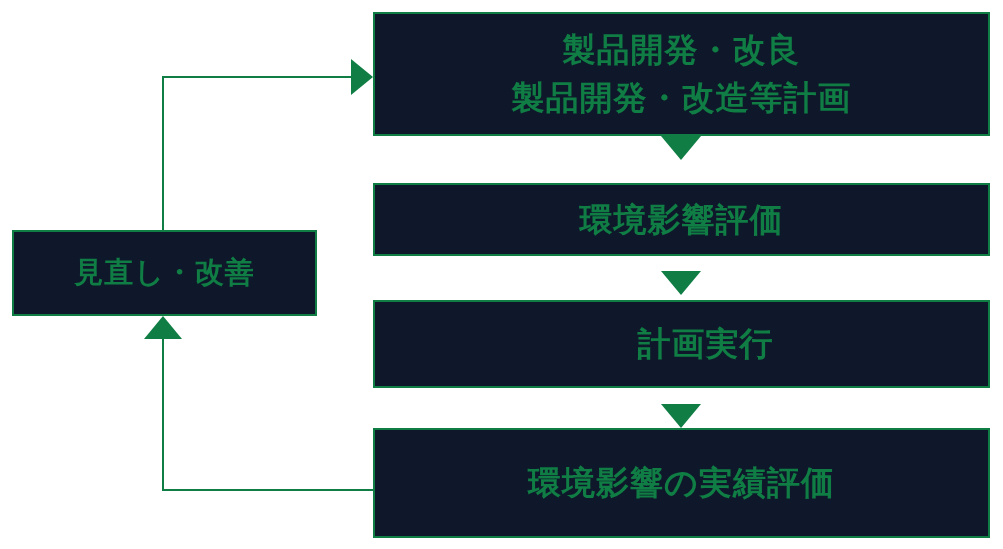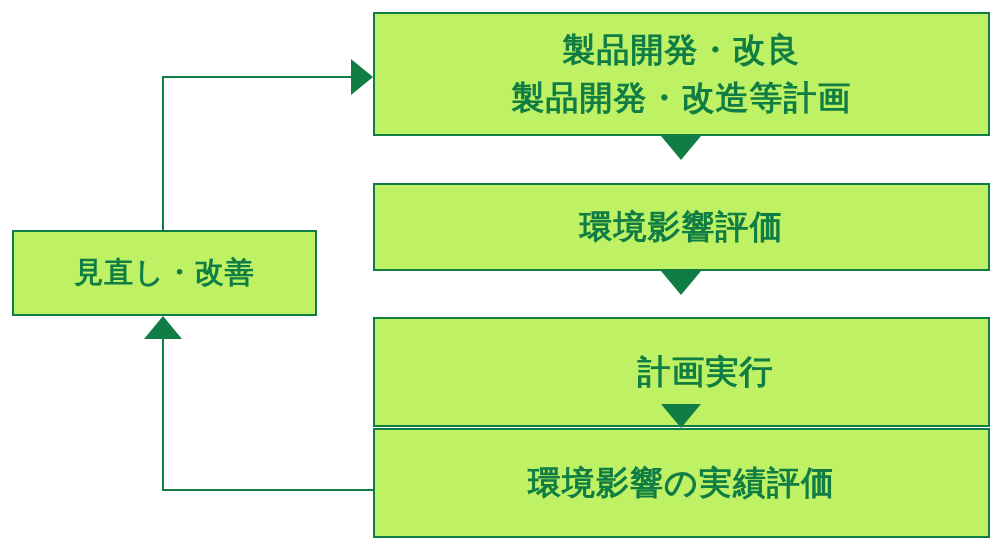--- a/index.html
+++ b/index.html
@@ -12,21 +12,21 @@
     width: 1003px;
     height: 549px;
     background: var(--bg, #ffffff);
     font-family: "Liberation Sans", "DejaVu Sans", sans-serif;
     overflow: hidden;
   }
   .box {
     position: absolute;
     box-sizing: border-box;
     border: 2px solid var(--accent, #0f7d44);
-    background: #bef264;
+    background: #0f172a;
     color: var(--accent, #0f7d44);
     font-weight: 700;
     text-align: right;
     display: flex;
     flex-direction: column;
     justify-content: center;
     align-items: center;
   }
   .box .line-text {
     white-space: nowrap;
@@ -35,22 +35,22 @@
   .left-box {
     left: 12px; top: 230px; width: 305px; height: 86px;
     font-size: 29px;
   }
   .step-box {
     left: 373px; width: 617px;
     font-size: 33px;
     line-height: 1.45;
   }
   .step-1 { top: 12px;  height: 124px; }
-  .step-2 { top: 183px; height: 88px; }
-  .step-3 { top: 317px; height: 110px; padding-left: 48px; }
+  .step-2 { top: 183px; height: 73px; }
+  .step-3 { top: 300px; height: 88px; padding-left: 48px; }
   .step-4 { top: 428px; height: 110px; }
 
   .connector {
     position: absolute;
     background: var(--accent, #0f7d44);
   }
   .conn-up-vert     { left: 162px; top: 76px;  width: 2px;   height: 154px; }
   .conn-top-horiz   { left: 162px; top: 76px;  width: 190px; height: 2px; }
   .conn-bottom-horiz{ left: 162px; top: 489px; width: 212px; height: 2px; }
   .conn-return-vert { left: 162px; top: 338px; width: 2px;   height: 153px; }

